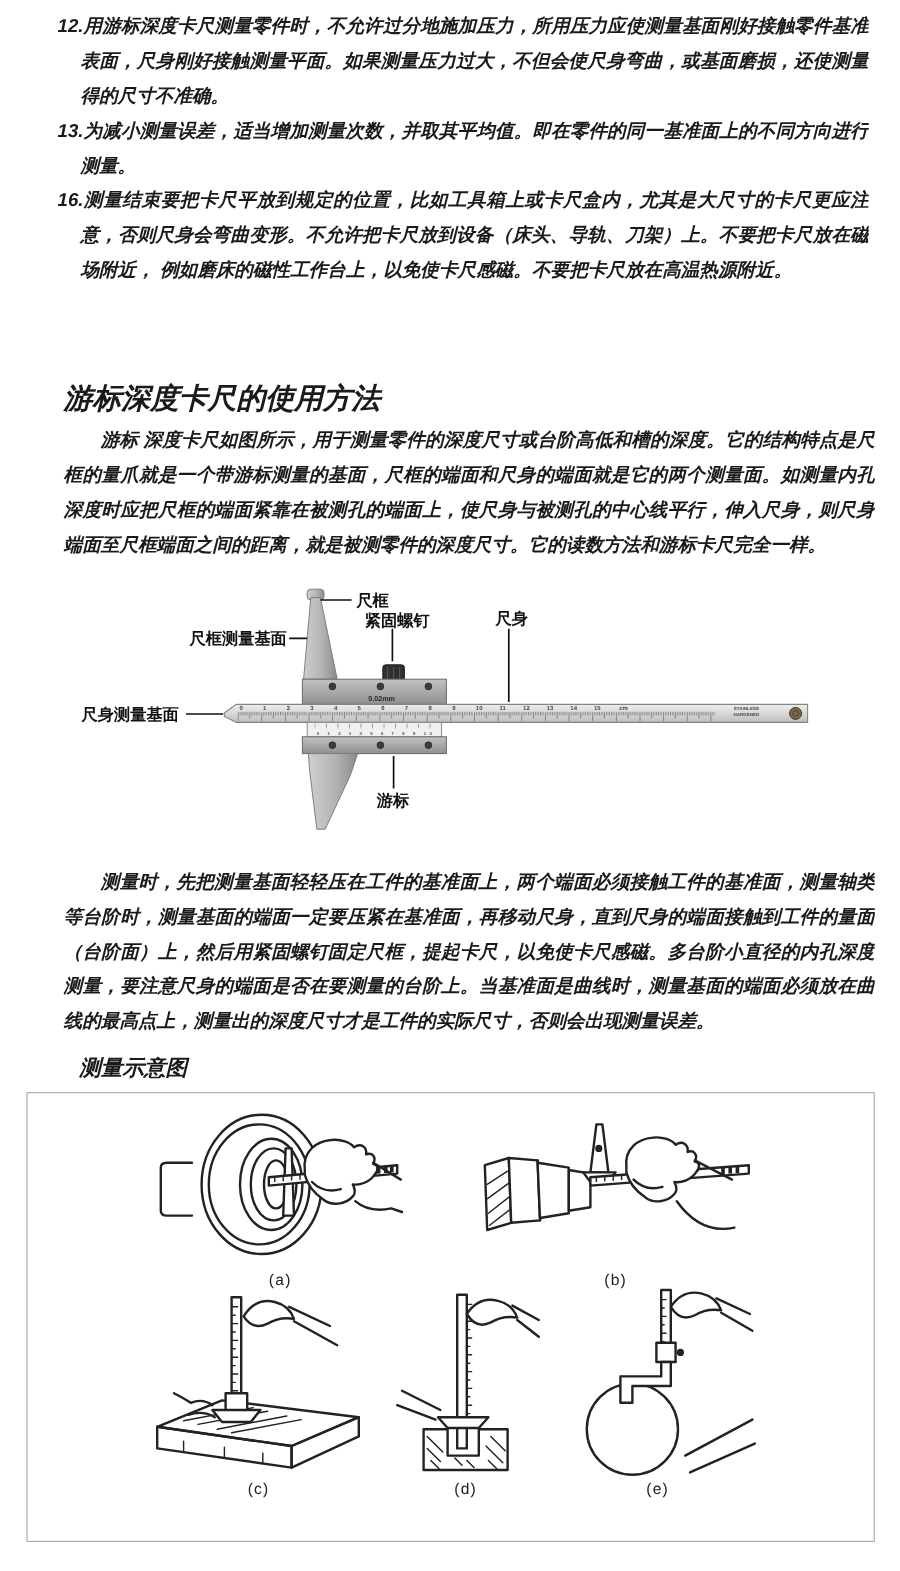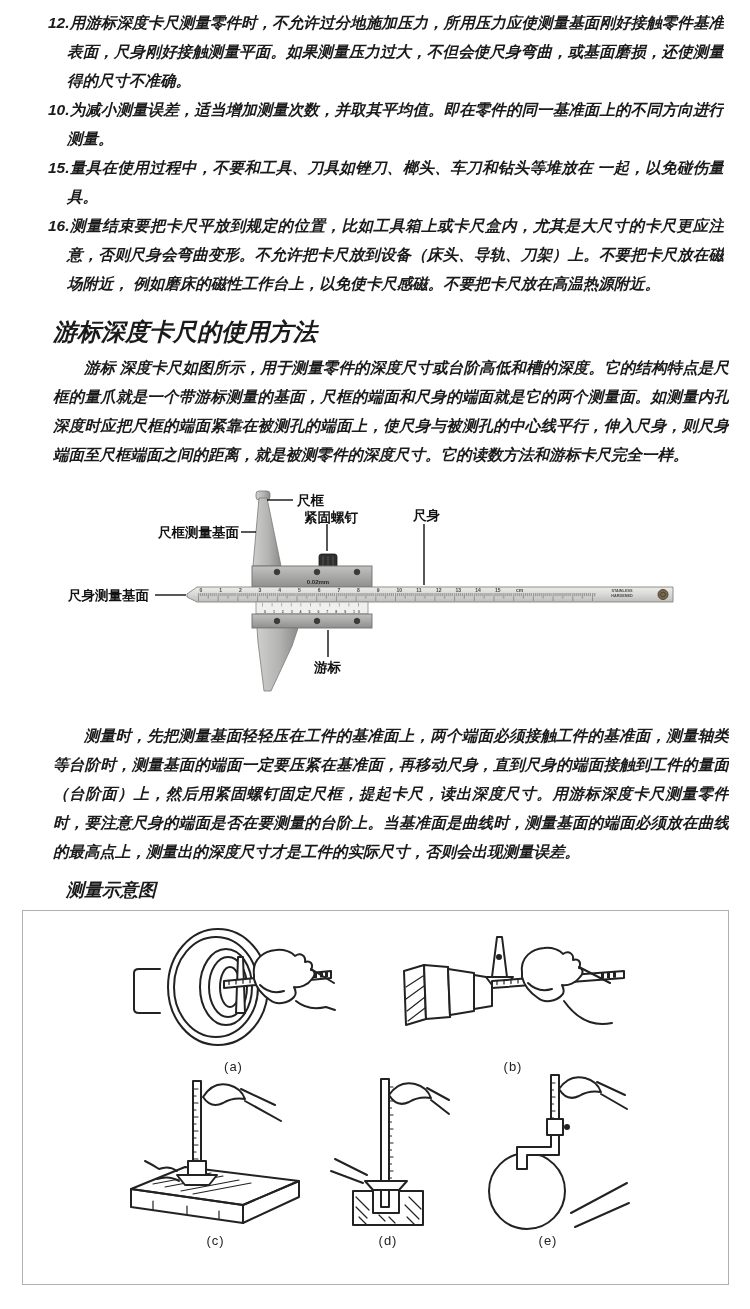--- a/index.html
+++ b/index.html
@@ -24,22 +24,21 @@
   .figlabel{margin-top:2px;text-align:center;font-size:13px;font-weight:400;color:#222;letter-spacing:1px;}
   .lineart{stroke:#222;fill:none;stroke-width:2;stroke-linecap:round;stroke-linejoin:round;}
   .thin{stroke-width:1.2;}
   .whitefill{fill:#fff;}
 </style>
 </head>
 <body>
 
 <div class="abs textcol" style="top:8px;height:322px;overflow:hidden;">
   <div class="list-item"><span>12.</span><span>用游标深度卡尺测量零件时，不允许过分地施加压力，所用压力应使测量基面刚好接触零件基准表面，尺身刚好接触测量平面。如果测量压力过大，不但会使尺身弯曲，或基面磨损，还使测量得的尺寸不准确。</span></div>
-  <div class="list-item"><span>10.</span><span>为减小测量误差，适当增加测量次数，并取其平均值。即在零件的同一基准面上的不同方向进行测量。</span></div>
-  <div class="list-item"><span>15.</span><span>量具在使用过程中，不要和工具、刀具如锉刀、榔头、车刀和钻头等堆放在 一起，以免碰伤量具。</span></div>
+  <div class="list-item"><span>13.</span><span>为减小测量误差，适当增加测量次数，并取其平均值。即在零件的同一基准面上的不同方向进行测量。</span></div>
   <div class="list-item"><span>16.</span><span>测量结束要把卡尺平放到规定的位置，比如工具箱上或卡尺盒内，尤其是大尺寸的卡尺更应注意，否则尺身会弯曲变形。不允许把卡尺放到设备（床头、导轨、刀架）上。不要把卡尺放在磁场附近， 例如磨床的磁性工作台上，以免使卡尺感磁。不要把卡尺放在高温热源附近。</span></div>
 
 </div>
 
 <div class="abs textcol h1" style="top:316px;">游标深度卡尺的使用方法</div>
 
 <div class="abs textcol para" style="top:353px;height:122px;overflow:hidden;">游标 深度卡尺如图所示，用于测量零件的深度尺寸或台阶高低和槽的深度。它的结构特点是尺框的量爪就是一个带游标测量的基面，尺框的端面和尺身的端面就是它的两个测量面。如测量内孔深度时应把尺框的端面紧靠在被测孔的端面上，使尺身与被测孔的中心线平行，伸入尺身，则尺身端面至尺框端面之间的距离，就是被测零件的深度尺寸。它的读数方法和游标卡尺完全一样。</div>
 
 <svg id="diagram" width="750" height="238" viewBox="0 480 750 238">
   <defs>
@@ -146,21 +145,21 @@
     <line x1="328" y1="630" x2="328" y2="657"></line>
   </g>
   <text class="dlabel" x="297" y="505">尺框</text>
   <text class="dlabel" x="304" y="522">紧固螺钉</text>
   <text class="dlabel" x="413" y="520">尺身</text>
   <text class="dlabel" x="158" y="537">尺框测量基面</text>
   <text class="dlabel" x="68" y="600">尺身测量基面</text>
   <text class="dlabel" x="314" y="672">游标</text>
 </svg>
 
-<div class="abs textcol para" style="top:721px;height:176px;overflow:hidden;">测量时，先把测量基面轻轻压在工件的基准面上，两个端面必须接触工件的基准面，测量轴类等台阶时，测量基面的端面一定要压紧在基准面，再移动尺身，直到尺身的端面接触到工件的量面（台阶面）上，然后用紧固螺钉固定尺框，提起卡尺，读出深度尺寸。用游标深度卡尺测量零件时，要注意尺身的端面是否在要测量的台阶上。当基准面是曲线时，测量基面的端面必须放在曲线的最高点上，测量出的深度尺寸才是工件的实际尺寸，否则会出现测量误差。</div>
+<div class="abs textcol para" style="top:721px;height:176px;overflow:hidden;">测量时，先把测量基面轻轻压在工件的基准面上，两个端面必须接触工件的基准面，测量轴类等台阶时，测量基面的端面一定要压紧在基准面，再移动尺身，直到尺身的端面接触到工件的量面（台阶面）上，然后用紧固螺钉固定尺框，提起卡尺，以免使卡尺感磁。多台阶小直径的内孔深度测量，要注意尺身的端面是否在要测量的台阶上。当基准面是曲线时，测量基面的端面必须放在曲线的最高点上，测量出的深度尺寸才是工件的实际尺寸，否则会出现测量误差。</div>
 
 <div class="abs textcol h2" style="top:878px;">测量示意图</div>
 
 <div class="abs figbox">
 
   <div class="fig" style="left:103px;top:12px;width:215px;">
     <svg width="215" height="134" viewBox="0 0 215 134">
       <g class="lineart">
         <path d="M34,46 L13,46 Q8,46 8,50 L8,86 Q8,90 13,90 L34,90"></path>
         <ellipse cx="92" cy="64" rx="50" ry="58"></ellipse>

